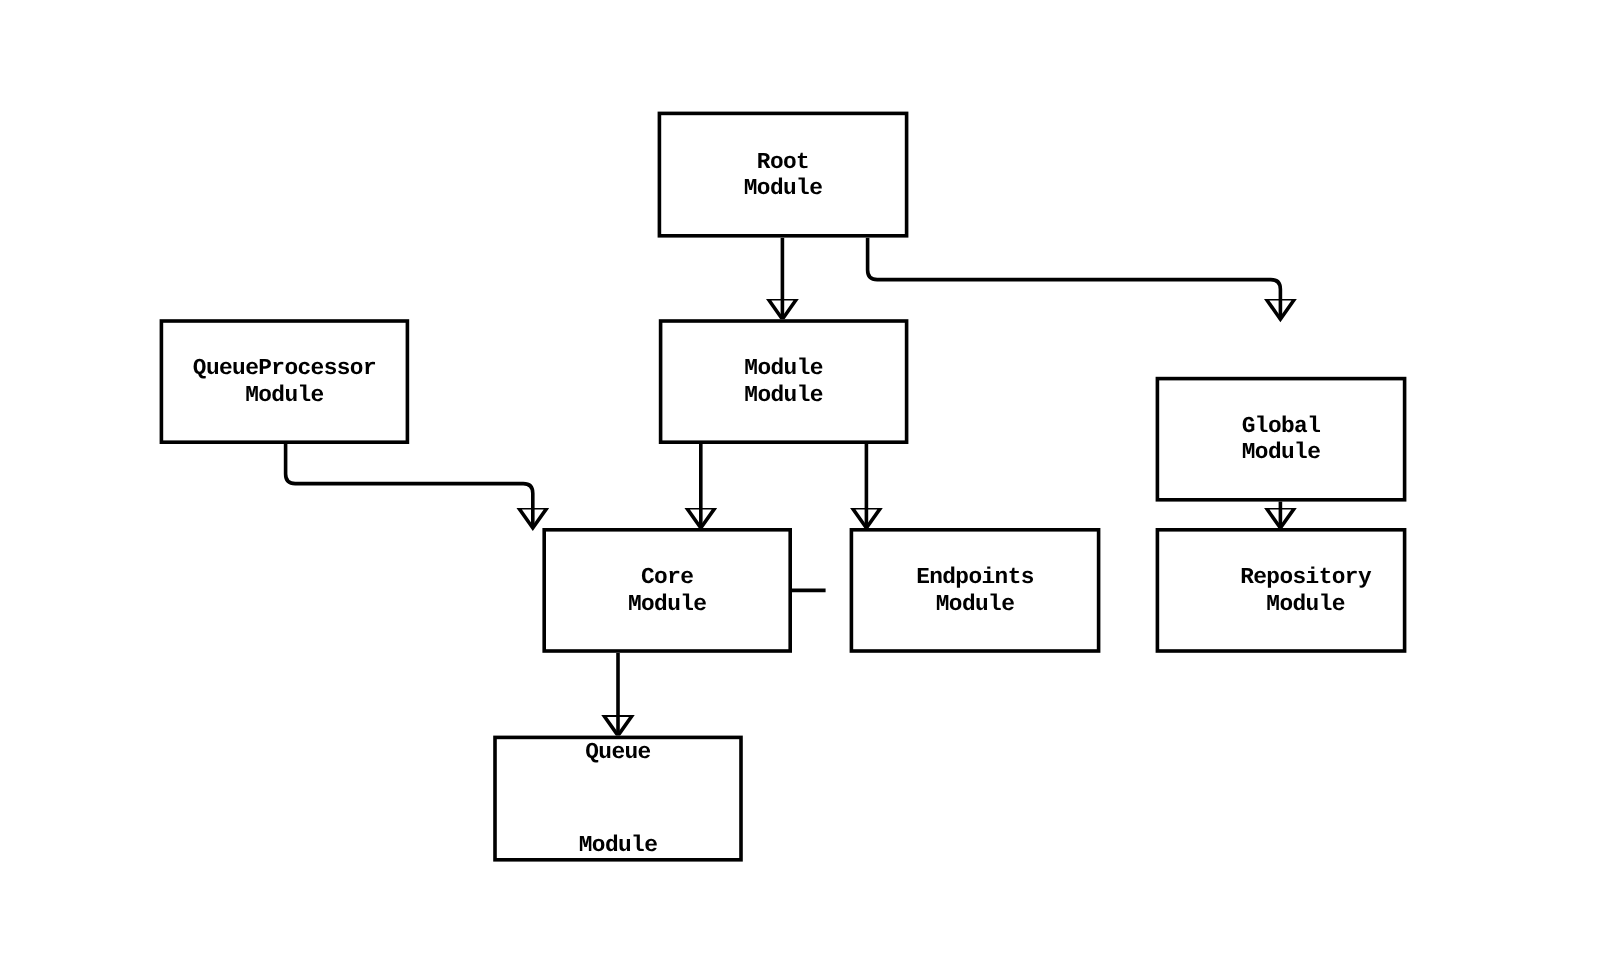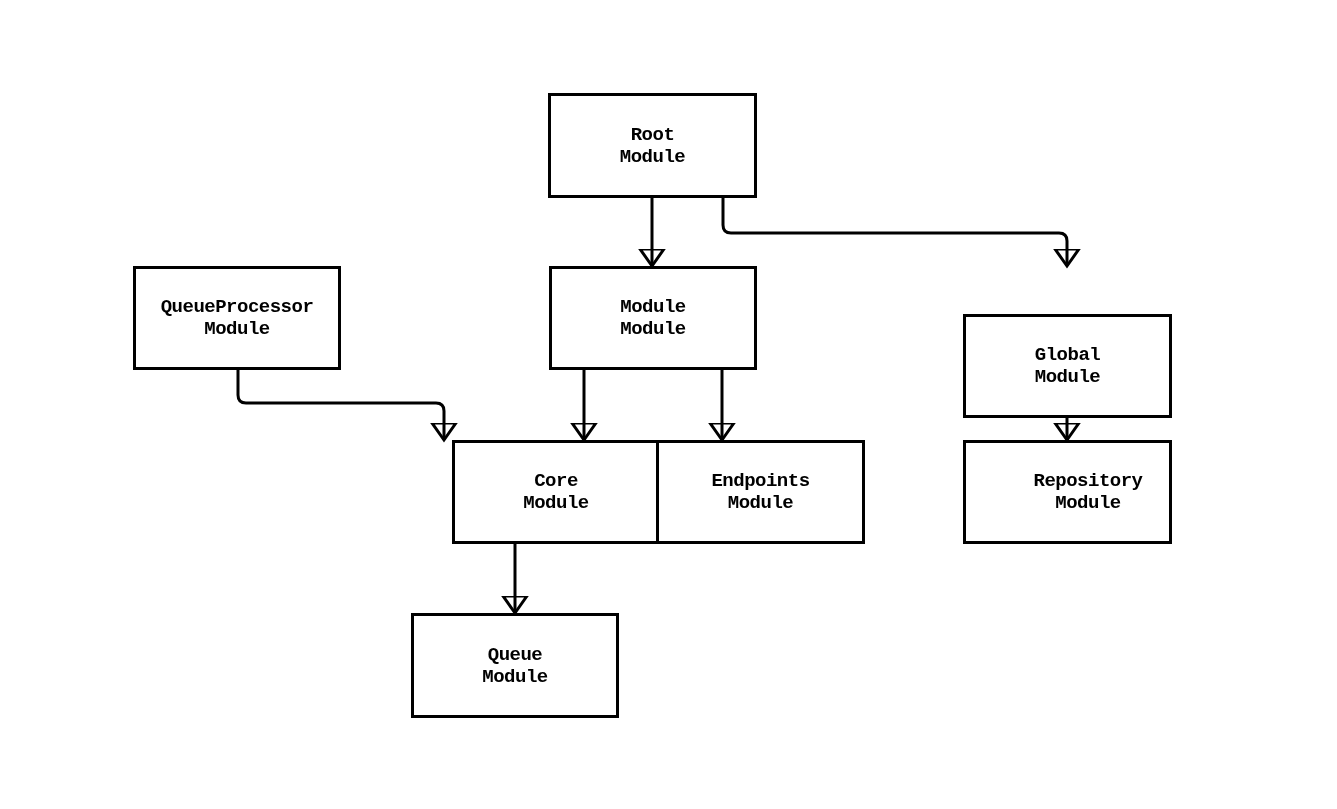--- a/index.html
+++ b/index.html
@@ -46,23 +46,23 @@
     font-family: Liberation Mono, monospace;
   }
   .node span { display: block; white-space: nowrap; }
 
   
   #node-root          { left: 548px;  top: 93px;  width: 209px; height: 105px; }
   #node-queue-processor { left: 133px; top: 266px; width: 208px; height: 104px; }
   #node-server        { left: 549px;  top: 266px; width: 208px; height: 104px; }
   #node-global        { left: 963px;  top: 266px; width: 209px; height: 104px; margin-top: 48px; }
   #node-core          { left: 411px;  top: 440px; width: 208px; height: 104px; margin-left: 41px; }
-  #node-endpoints     { left: 656px;  top: 440px; width: 209px; height: 104px; }
+  #node-endpoints     { left: 708px;  top: 440px; width: 209px; height: 104px; }
   #node-repository    { left: 963px;  top: 440px; width: 209px; height: 104px; padding-left: 41px; }
-  #node-queue         { left: 411px;  top: 613px; width: 208px; height: 105px; }
+  #node-queue         { left: 411px;  top: 613px; width: 208px; height: 105px; justify-content: space-between; }
 </style>
 </head>
 <body>
 
 <div class="canvas">
 
   <svg class="edges" viewBox="0 0 1337 809" xmlns="http://www.w3.org/2000/svg">
     <defs>
       <marker id="arrowhead" markerUnits="userSpaceOnUse" markerWidth="20" markerHeight="28" refX="17" refY="14" orient="auto">
         <path d="M0,2 L17,14 L0,26 Z" fill="#000000" stroke="none"></path>

